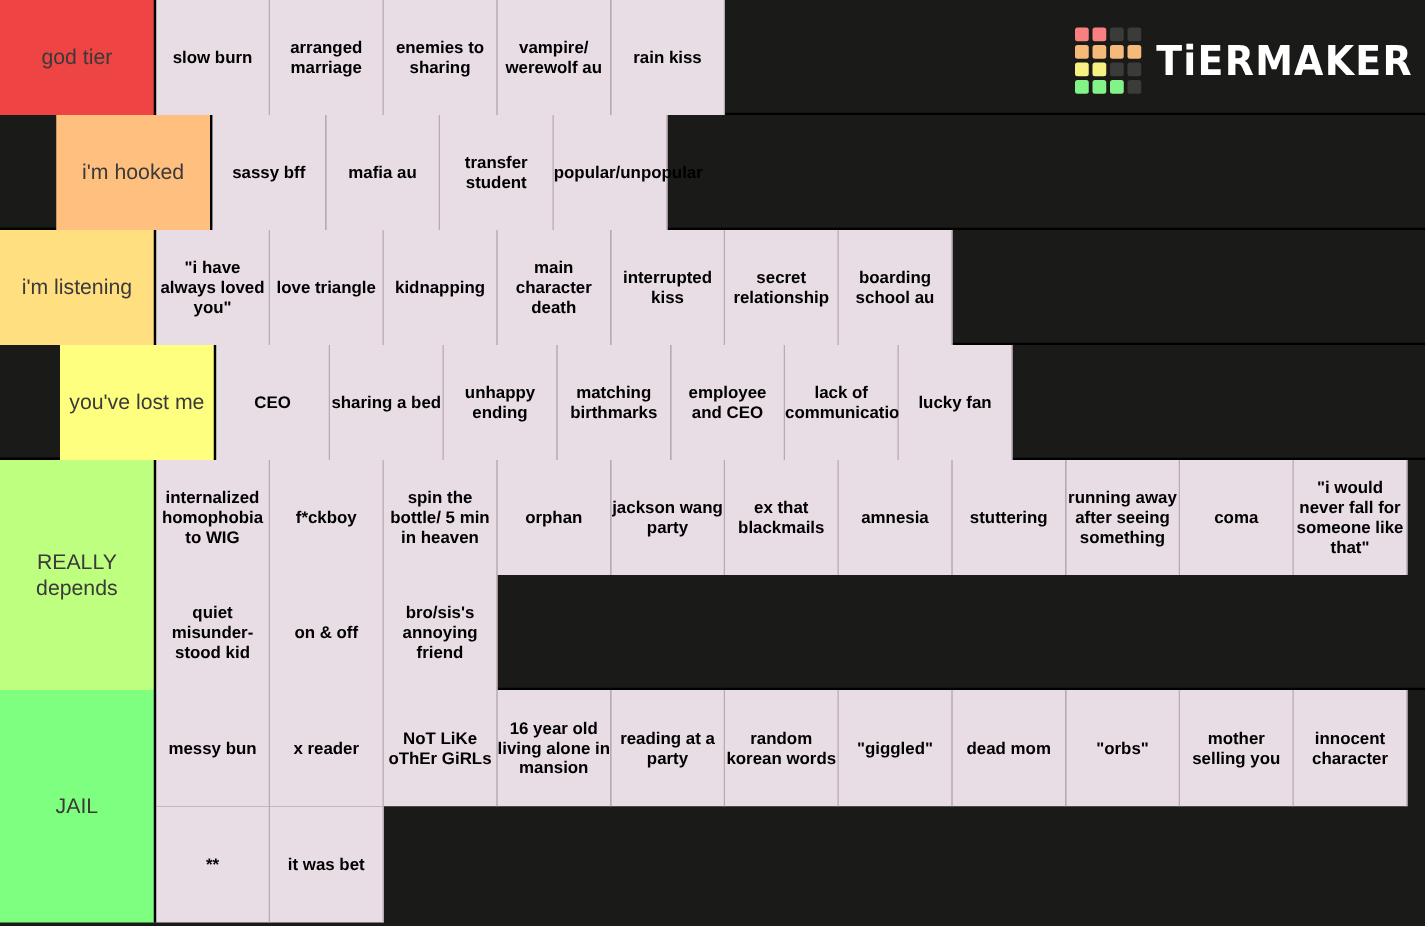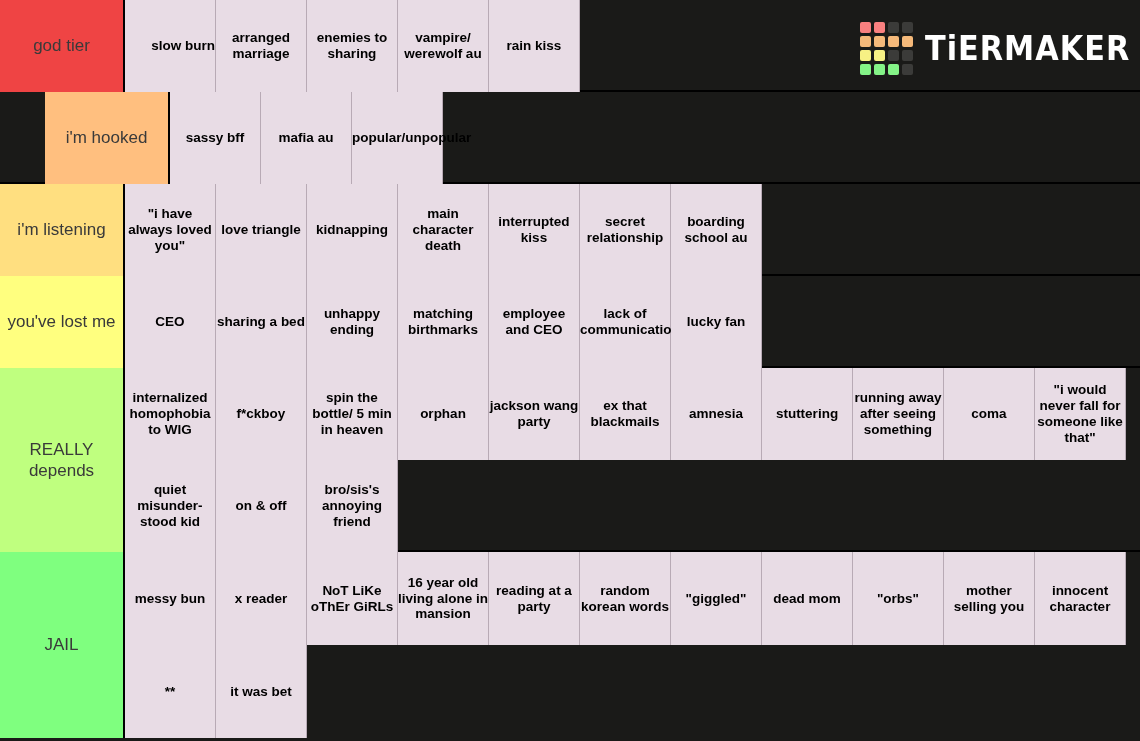--- a/index.html
+++ b/index.html
@@ -51,21 +51,21 @@
 </style>
 </head>
 <body>
 
 <div id="board">
 
   <div id="rows">
       <div class="tier-row" style="height: 92px;">
         <div class="tier-label" style="background: #ef4444; height: 92px;">god tier</div>
         <div class="tier-tiles">
-          <div class="tile" style="height: 92px; text-align: right;">
+          <div class="tile" style="height: 92px;">
             <span>slow burn</span>
           </div>
           <div class="tile" style="height: 92px;">
             <span>arranged marriage</span>
           </div>
           <div class="tile" style="height: 92px;">
             <span>enemies to sharing</span>
           </div>
           <div class="tile" style="height: 92px;">
             <span>vampire/ werewolf au</span>
@@ -78,20 +78,23 @@
       <div class="tier-row" style="height: 92px;">
         <div class="tier-label" style="background: rgb(255, 191, 127); height: 92px; margin-left: 45px;">i'm hooked</div>
         <div class="tier-tiles">
           <div class="tile" style="height: 92px;">
             <span>sassy bff</span>
           </div>
           <div class="tile" style="height: 92px;">
             <span>mafia au</span>
           </div>
           <div class="tile" style="height: 92px;">
+            <span>transfer student</span>
+          </div>
+          <div class="tile" style="height: 92px;">
             <span>popular/unpopular</span>
           </div>
         </div>
       </div>
       <div class="tier-row" style="height: 92px;">
         <div class="tier-label" style="background: rgb(255, 223, 128); height: 92px;">i'm listening</div>
         <div class="tier-tiles">
           <div class="tile" style="height: 92px;">
             <span>"i have always loved you"</span>
           </div>
@@ -108,21 +111,21 @@
             <span>interrupted kiss</span>
           </div>
           <div class="tile" style="height: 92px;">
             <span>secret relationship</span>
           </div>
           <div class="tile" style="height: 92px;">
             <span>boarding school au</span>
           </div>
         </div>
       </div>
-      <div class="tier-row" style="height: 92px;">
+      <div class="tier-row" style="height: 92px; padding-left: 48px;">
         <div class="tier-label" style="background: rgb(255, 255, 127); height: 92px;">you've lost me</div>
         <div class="tier-tiles">
           <div class="tile" style="height: 92px;">
             <span>CEO</span>
           </div>
           <div class="tile" style="height: 92px;">
             <span>sharing a bed</span>
           </div>
           <div class="tile" style="height: 92px;">
             <span>unhappy ending</span>

